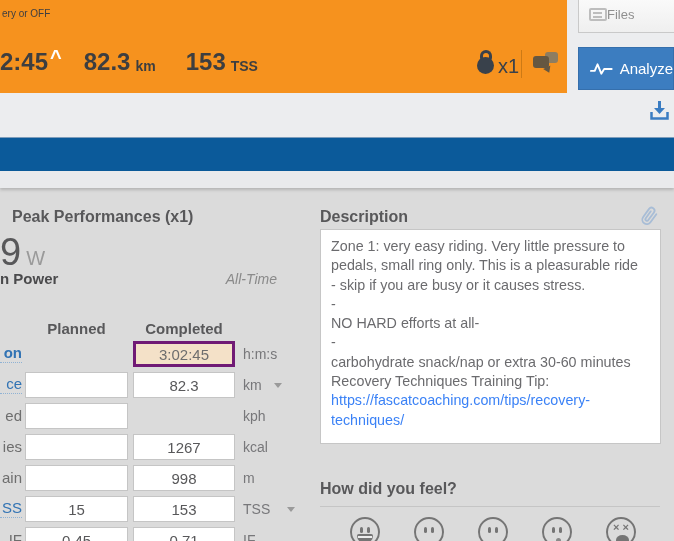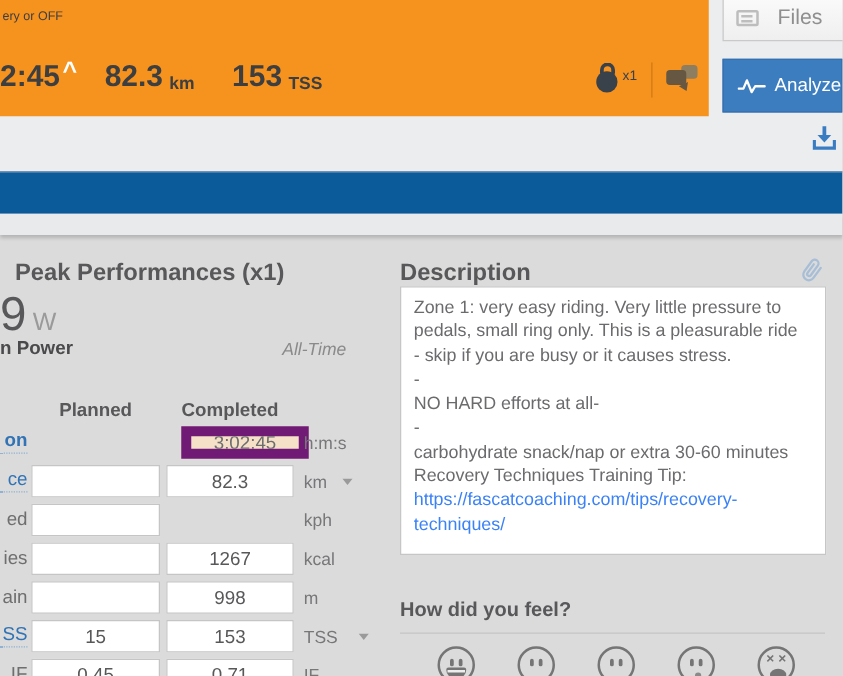--- a/index.html
+++ b/index.html
@@ -15,59 +15,59 @@
   
   .wo-title{position:absolute;left:2px;top:8px;font-size:10px;color:#3E3E40;}
   .stat-row{position:absolute;left:0;top:46px;height:32px;display:flex;align-items:center;color:#3D3E40;}
   .big{font-size:24px;font-weight:bold;}
   .caret{color:#fff;font-size:20px;font-weight:bold;margin:-10px 0 0 2px;}
   .sm-unit{font-size:14px;font-weight:bold;margin:8px 0 0 5px;}
   .gap22{margin-left:22px;} .gap30{margin-left:30px;}
   .kb{position:absolute;left:477px;top:50px;width:18px;height:28px;}
   .kb-handle{position:absolute;top:0;left:3px;width:12px;height:10px;border:3px solid #39414B;border-bottom:none;border-radius:6px 6px 2px 2px;}
   .kb-ball{position:absolute;top:7px;left:0;width:17px;height:17px;background:#39414B;border-radius:50%;}
-  .wo-count{position:absolute;left:498px;top:55px;font-size:11px;color:#39414B;}
+  .wo-count{position:absolute;left:498px;top:55px;font-size:20px;color:#39414B;}
   .hdr-divider{position:absolute;left:521px;top:50px;width:1px;height:28px;background:rgba(100,60,0,0.28);}
   .chat{position:absolute;left:533px;top:52px;width:25px;height:20px;}
   .chat .b1{position:absolute;right:0;top:0;width:13px;height:11px;background:#8D7D61;border-radius:3px;}
   .chat .b2{position:absolute;left:0;top:4px;width:16px;height:12px;background:#655741;border-radius:3px;}
   .chat .tail{position:absolute;left:11px;top:15px;width:0;height:0;border-left:4px solid transparent;border-right:4px solid transparent;border-top:6px solid #655741;transform:rotate(-25deg);}
 
   
   .files-btn{position:absolute;left:578px;top:-5px;width:101px;height:38px;background:linear-gradient(#FBFBFB,#EFEFEF);
     border:1px solid #C9C9C9;display:flex;align-items:center;padding-left:10px;}
   .files-icon{width:18px;height:13px;border:2px solid #BDBDBD;border-radius:2px;position:relative;}
   .files-icon::before{content:"";position:absolute;left:2px;top:2px;width:9px;height:2px;background:#BDBDBD;}
   .files-icon::after{content:"";position:absolute;left:2px;top:6px;width:9px;height:2px;background:#BDBDBD;}
-  .files-label{margin-left:15px;font-size:17px;color:#8F8F8F;}
+  .files-label{font-size:13px;color:#8F8F8F;}
   .analyze-btn{position:absolute;left:578px;top:47px;width:96px;height:43px;background:#3C7DC0;border:1px solid #356FAC;
     display:flex;align-items:center;padding-left:11px;}
   .analyze-label{margin-left:7px;font-size:15px;color:#fff;}
   .dl-icon{position:absolute;left:649px;top:100px;}
 
   
-  .section-title{position:absolute;font-size:19px;font-weight:bold;color:#58585A;}
+  .section-title{position:absolute;font-size:16px;font-weight:bold;color:#58585A;}
   .peak-title{left:12px;top:208px;}
   .peak-value{position:absolute;left:0;top:231px;font-size:38px;color:#58585A;}
   .peak-unit{font-size:20px;color:#9A9A9A;margin-left:5px;}
   .peak-metric{position:absolute;left:0;top:270px;font-size:15px;font-weight:bold;color:#4A4A4C;}
   .peak-scope{position:absolute;left:160px;top:271px;width:117px;text-align:right;font-size:14px;font-style:italic;color:#8A8A8A;}
   .col-hdr{position:absolute;top:320px;font-size:15px;font-weight:bold;color:#58585A;text-align:center;}
   .hdr-planned{left:25px;width:103px;}
   .hdr-completed{left:133px;width:102px;}
   .mtable{position:absolute;left:0;top:341px;width:310px;}
   .mrow{position:relative;height:26px;margin-bottom:5px;}
   .mlabel{position:absolute;left:0;top:0;width:22px;text-align:right;font-size:15px;line-height:26px;color:#6E6E6E;}
   .mlabel.link{color:#3173B4;border-bottom:1px dotted #8FB2D4;align-self:flex-start;height:22px;line-height:24px;}
   .mlabel.b{font-weight:bold;}
   .mbox{position:absolute;top:0;height:26px;border:1px solid #C5C5C5;background:#fff;font-family:"Liberation Sans",sans-serif;
     font-size:15px;color:#58585A;text-align:center;padding:0;outline:none;}
   .mbox.p{left:25px;width:103px;}
   .mbox.c{left:133px;width:102px;}
-  .mbox.hl{border:8px solid #701a75;background:#F4E1C8;color:#6E6E6E;margin-left:12px;}
+  .mbox.hl{border:3px solid #701a75;background:#F4E1C8;color:#6E6E6E;}
   .munit{position:absolute;left:243px;top:0;font-size:14px;line-height:26px;color:#77777A;}
   .ddarrow{position:absolute;top:11px;width:0;height:0;border-left:4px solid transparent;border-right:4px solid transparent;border-top:5px solid #9A9A9A;}
   .arr-km{left:274px;} .arr-tss{left:287px;}
 
   
   .desc-title{left:320px;top:208px;}
   .clip-icon{position:absolute;left:640px;top:205px;transform:rotate(36deg);}
   .desc-box{position:absolute;left:320px;top:229px;width:341px;height:215px;background:#fff;border:1px solid #C6C6C6;
     padding:7px 10px;overflow:hidden;}
   .desc-line{font-size:14.3px;line-height:19.3px;color:#6B6B6E;white-space:nowrap;}

